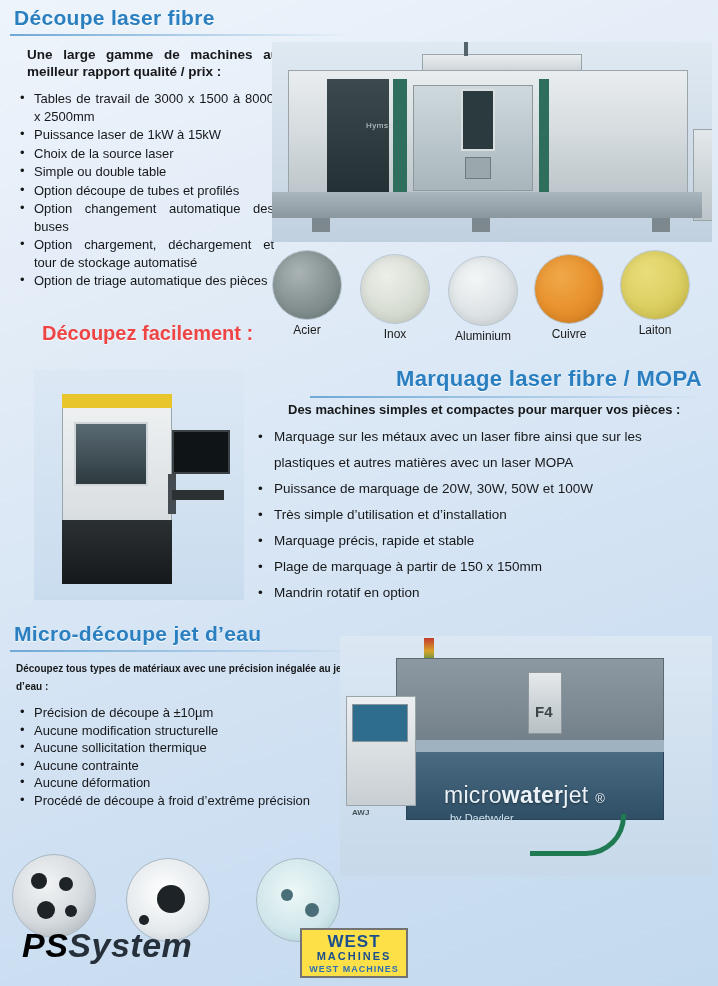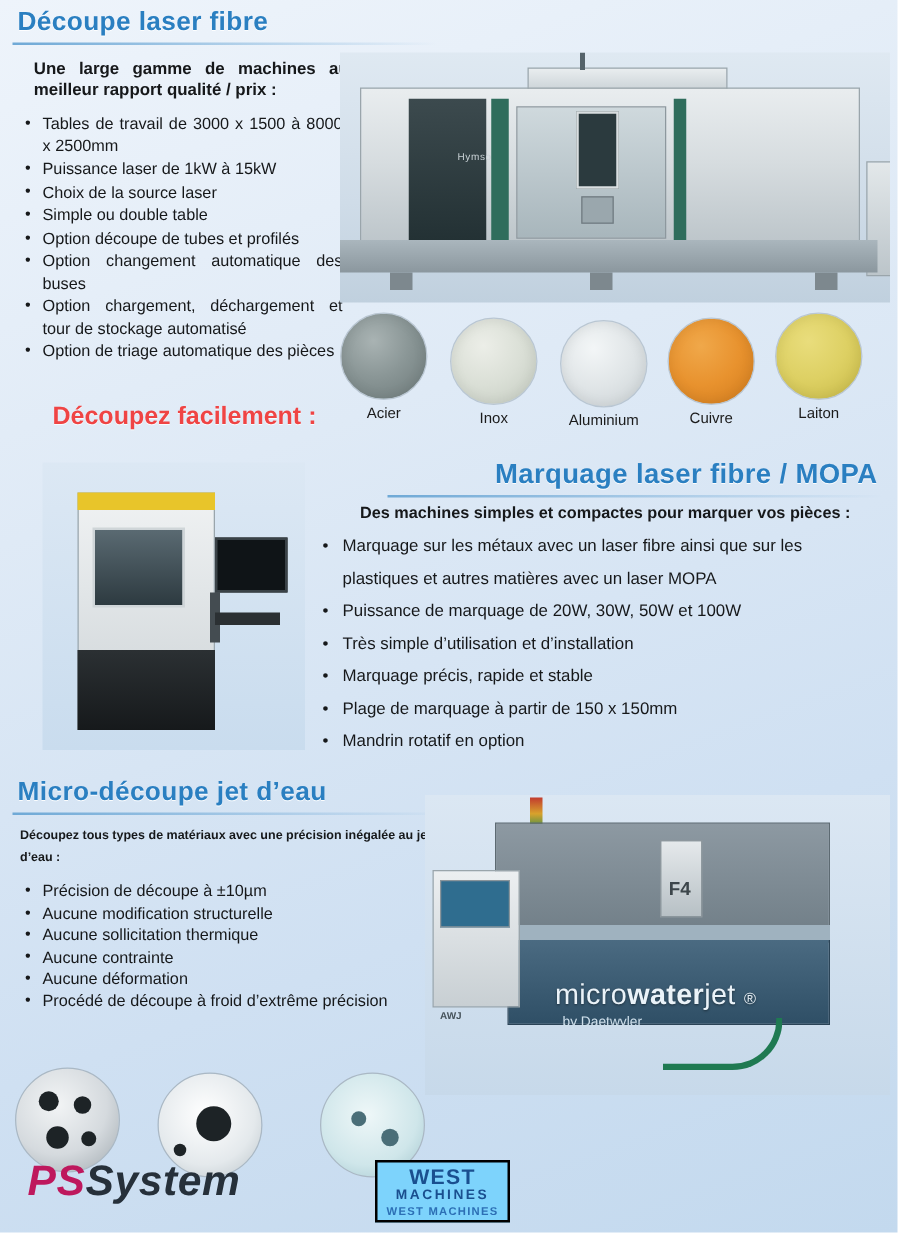--- a/index.html
+++ b/index.html
@@ -217,21 +217,21 @@
   
   #footer { position: absolute; left: 0; top: 920px; width: 718px; height: 66px; }
   #footer-brand {
     position:absolute; left: 22px; top: 6px;
     font-size: 34px; font-style: italic; font-weight: bold; color:#2f86c7;
     letter-spacing: .5px;
   }
   #footer-brand .sys { color:#26303a; }
   #west-logo {
     position:absolute; left: 300px; top: 8px; width: 108px; height: 50px;
-    background: #7dd3fc; border: 2px solid #000000;
+    background: #fde047; border: 2px solid #737373;
   }
   #west-logo .w1 { position:absolute; left:0; top:2px; width:104px; text-align:center; font-size:17px; font-weight:bold; color:#1a4f8f; letter-spacing:1px; }
   #west-logo .w2 { position:absolute; left:0; top:20px; width:104px; text-align:center; font-size:11px; font-weight:bold; color:#1a4f8f; letter-spacing:2px; }
   #west-logo .w3 { position:absolute; left:0; top:34px; width:104px; text-align:center; font-size:9px; font-weight:bold; color:#2c6fb5; letter-spacing:1px; }
 </style>
 </head>
 <body>
 
 <div class="page">
 
@@ -373,21 +373,21 @@
       </div>
       <div class="sample" id="s3">
         <div class="s1dot" style="left:24px;top:30px;width:12px;height:12px;background:#4a6e78"></div>
         <div class="s1dot" style="left:48px;top:44px;width:14px;height:14px;background:#4a6e78"></div>
       </div>
     </div>
   </div>
 
   <div id="footer">
     <div id="footer-brand">
-      <span style="color:#be185d">PS</span><span class="sys">System</span>
+      <span style="color:#000000">PS</span><span class="sys">System</span>
     </div>
     <div id="west-logo">
       <div class="w1">WEST</div>
       <div class="w2">MACHINES</div>
       <div class="w3">WEST MACHINES</div>
     </div>
   </div>
 
 </div>
 

